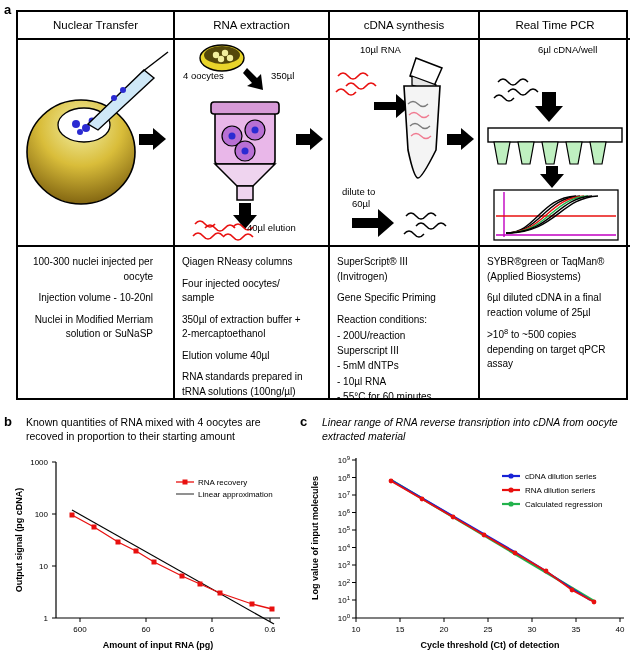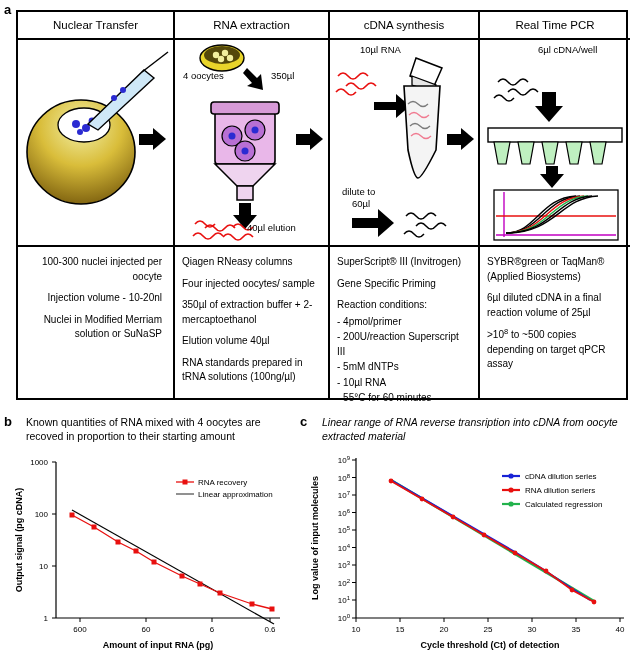--- a/index.html
+++ b/index.html
@@ -11,21 +11,21 @@
 
   
   #workflow{position:absolute;left:16px;top:10px;width:612px;height:390px;border:2px solid #000;box-sizing:border-box;}
   .wcol{position:absolute;top:0;height:100%;box-sizing:border-box;}
   .wcol.c0{left:0;width:155px;text-align:right;}
   .wcol.c1{left:155px;width:155px;border-left:2px solid #000;}
   .wcol.c2{left:310px;width:150px;border-left:2px solid #000;}
   .wcol.c3{left:460px;width:152px;border-left:2px solid #000;}
   .whead{height:26px;border-bottom:2px solid #000;display:flex;align-items:center;justify-content:center;font-size:11.5px;}
   .wmid{height:205px;border-bottom:2px solid #000;position:relative;}
-  .wfoot{position:relative;padding:8px 11px 0 7px;font-size:10px;line-height:1.45;}
+  .wfoot{position:relative;padding:8px 20px 0 7px;font-size:10px;line-height:1.45;}
   .wfoot div{margin-bottom:7px;}
   .sup{font-size:7.5px;vertical-align:super;}
 
   
   .bigarrow{position:absolute;z-index:6;}
   .bigarrow .shaft{position:absolute;left:0;top:6px;width:16px;height:11px;background:#000;}
   .bigarrow .head{position:absolute;left:14px;top:0;width:0;height:0;border-top:11.5px solid transparent;border-bottom:11.5px solid transparent;border-left:13px solid #000;}
 
   
   .minitxt{position:absolute;font-size:9.5px;}
@@ -179,21 +179,20 @@
       <div class="minitxt" style="left:22px; top:158px;">60µl</div>
       <div class="bigarrow" style="left:117px; top:88px; width:30px; height:23px;">
         <div class="shaft"></div>
           <div class="head"></div>
       </div>
     </div>
     <div class="wfoot">
       <div>SuperScript® III (Invitrogen)</div>
       <div>Gene Specific Priming</div>
       <div style="margin-bottom:2px;">Reaction conditions:</div>
-      <div style="margin-bottom:1px;">- 4pmol/primer</div>
       <div style="margin-bottom:1px;">- 200U/reaction Superscript III</div>
       <div style="margin-bottom:1px;">- 5mM dNTPs</div>
       <div style="margin-bottom:1px;">- 10µl RNA</div>
       <div>- 55°C for 60 minutes</div>
     </div>
   </div>
 
   <div class="wcol c3">
     <div class="whead">Real Time PCR</div>
     <div class="wmid">

